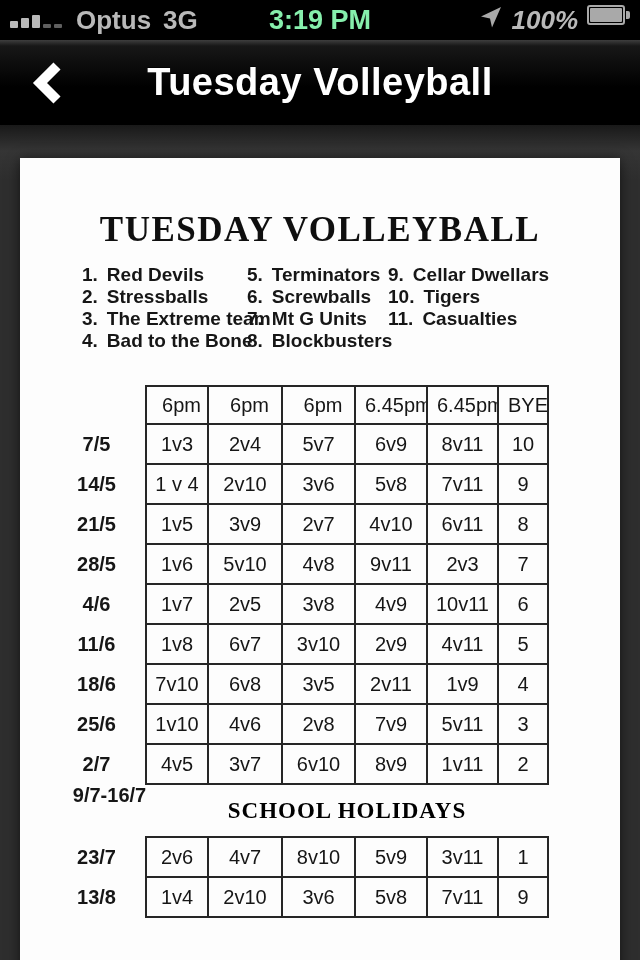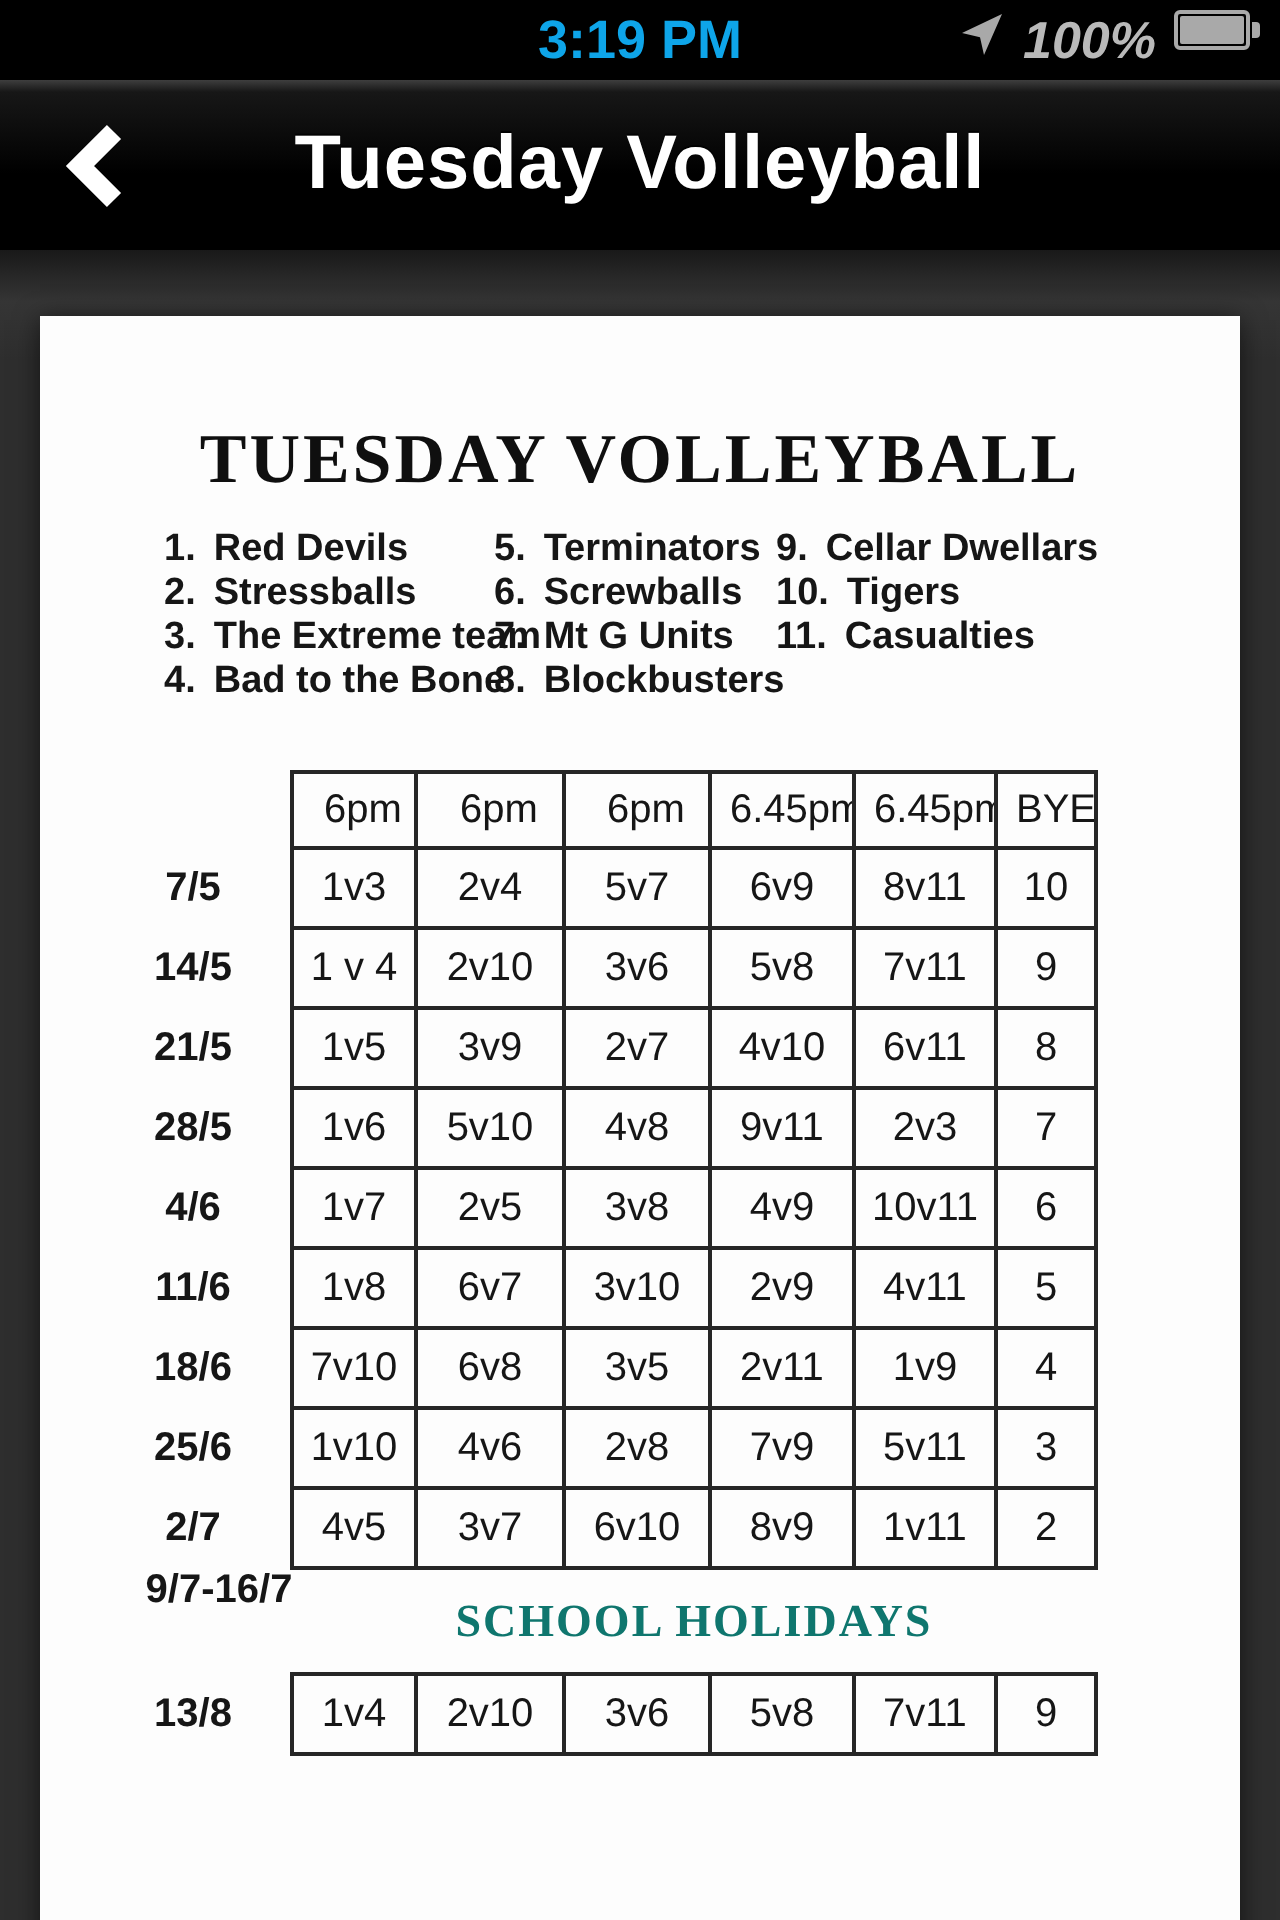--- a/index.html
+++ b/index.html
@@ -17,21 +17,21 @@
   }
   .sb-left { display:flex; align-items:center; gap:12px; z-index:2; }
   .signal { display:flex; align-items:flex-end; gap:3px; height:16px; margin-right:2px; }
   .signal .bar { width:8px; background:#b9b9b9; border-radius:1px; }
   .signal .bar:nth-child(1){ height:7px; }
   .signal .bar:nth-child(2){ height:10px; }
   .signal .bar:nth-child(3){ height:13px; }
   .signal .bar.empty { height:4px; background:#5f5f5f; }
   .sb-time {
     position:absolute; left:0; right:0; text-align:center;
-    color:#0ea5e9; font-size:27px; font-weight:700; z-index:1;
+    color:#86efac; font-size:27px; font-weight:700; z-index:1;
   }
   .sb-right { margin-left:auto; display:flex; gap:9px; z-index:2;font-style:italic; }
   .batt { position:relative; width:34px; height:16px; border:2px solid #a9a9a9; border-radius:3px; margin-right:5px; }
   .batt-fill { position:absolute; left:1px; top:1px; right:1px; bottom:1px; background:#a9a9a9; border-radius:1px; }
   .batt-nub { position:absolute; right:-7px; top:4px; width:4px; height:8px; background:#a9a9a9; border-radius:0 2px 2px 0; }
 
   
   .nav-bar {
     position:absolute; top:40px; left:0; width:640px; height:85px;
     background:linear-gradient(180deg,#3e3e3e 0px,#171717 6px,#000 55%,#000 100%);
@@ -92,20 +92,31 @@
     font-family:"Liberation Serif", serif; font-size:23px; font-weight:700;
     letter-spacing:1px;
   }
 </style>
 </head>
 <body>
 
 <div class="screen">
 
   <div class="status-bar">
+    <div class="sb-left">
+      <span class="signal">
+        <span class="bar"></span>
+          <span class="bar"></span>
+          <span class="bar"></span>
+        <span class="bar empty"></span>
+          <span class="bar empty"></span>
+      </span>
+      <span>Optus</span>
+      <span>3G</span>
+    </div>
     <div class="sb-time">3:19 PM</div>
     <div class="sb-right">
       <span style="display:flex;">
         <svg width="24" height="24" viewBox="0 0 24 24">
             <path d="M22 2 L2 11.5 L11 13.6 L13 22.5 Z" fill="#a9a9a9"></path>
           </svg>
       </span>
       <span>100%</span>
       <span class="batt">
         <span class="batt-fill"></span>
@@ -286,35 +297,44 @@
                 <td>2</td>
               </tr>
             </tbody>
         </table>
 
         <div class="holiday-row">
           <div class="holiday-date">
             <span>9/7-</span>
             <span>16/7</span>
           </div>
-          <div class="holiday-label" style="color: #0f766e;">SCHOOL HOLIDAYS</div>
+          <div class="holiday-label" style="color: #000000;">SCHOOL HOLIDAYS</div>
         </div>
 
         <table class="sched">
           <colgroup>
             <col style="width:126px">
               <col style="width:62px">
               <col style="width:74px">
             <col style="width:73px">
               <col style="width:72px">
               <col style="width:71px">
               <col style="width:50px">
           </colgroup>
           <tbody>
               <tr>
+                <td class="dt">23/7</td>
+                <td>2v6</td>
+                <td>4v7</td>
+                <td>8v10</td>
+                <td>5v9</td>
+                <td>3v11</td>
+                <td>1</td>
+              </tr>
+              <tr>
                 <td class="dt">13/8</td>
                 <td>1v4</td>
                 <td>2v10</td>
                 <td>3v6</td>
                 <td>5v8</td>
                 <td>7v11</td>
                 <td>9</td>
               </tr>
             </tbody>
         </table>

